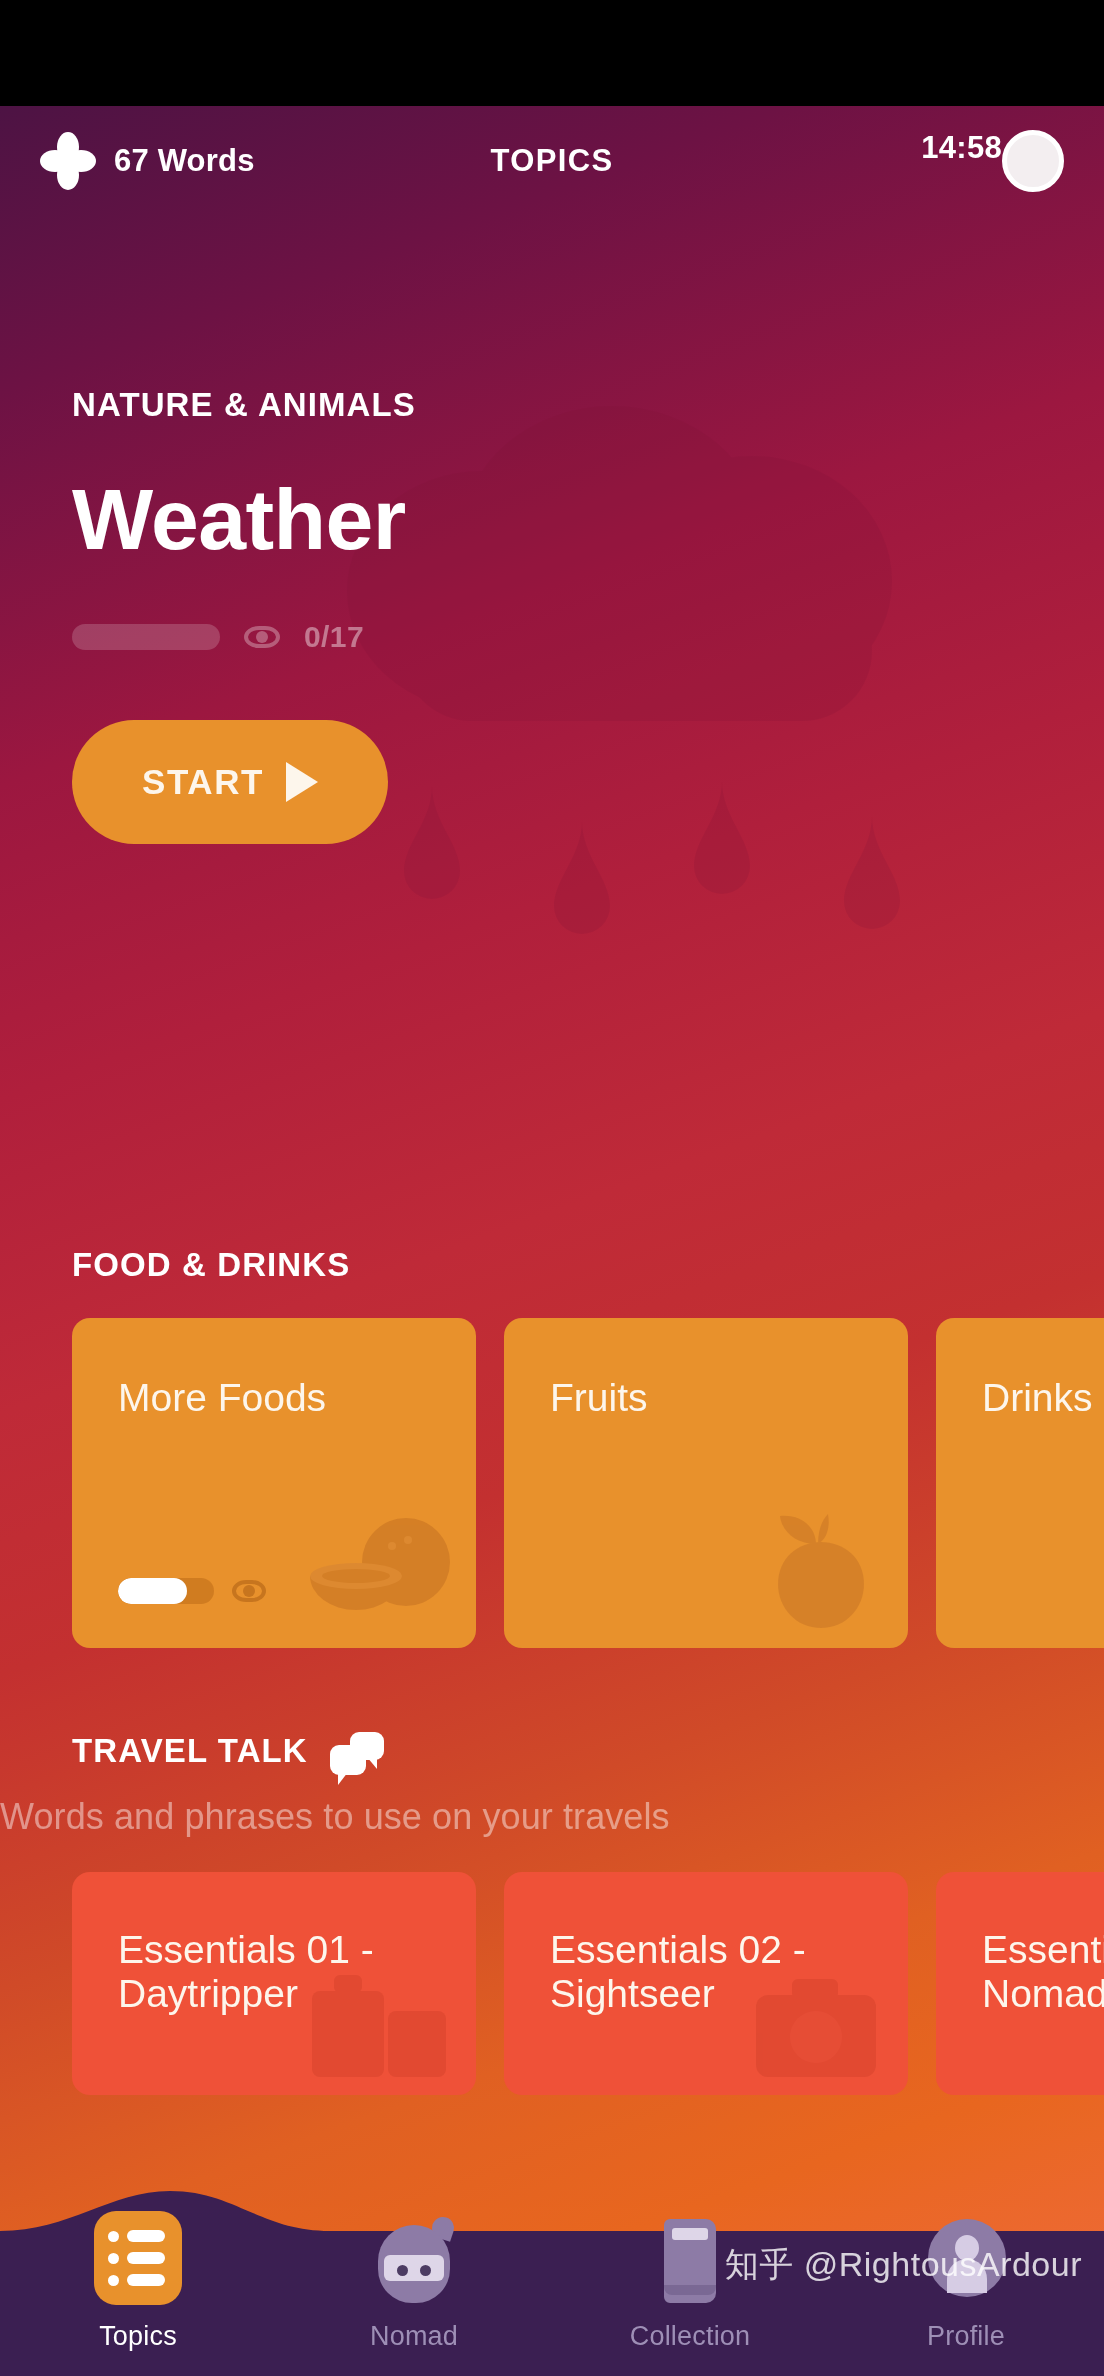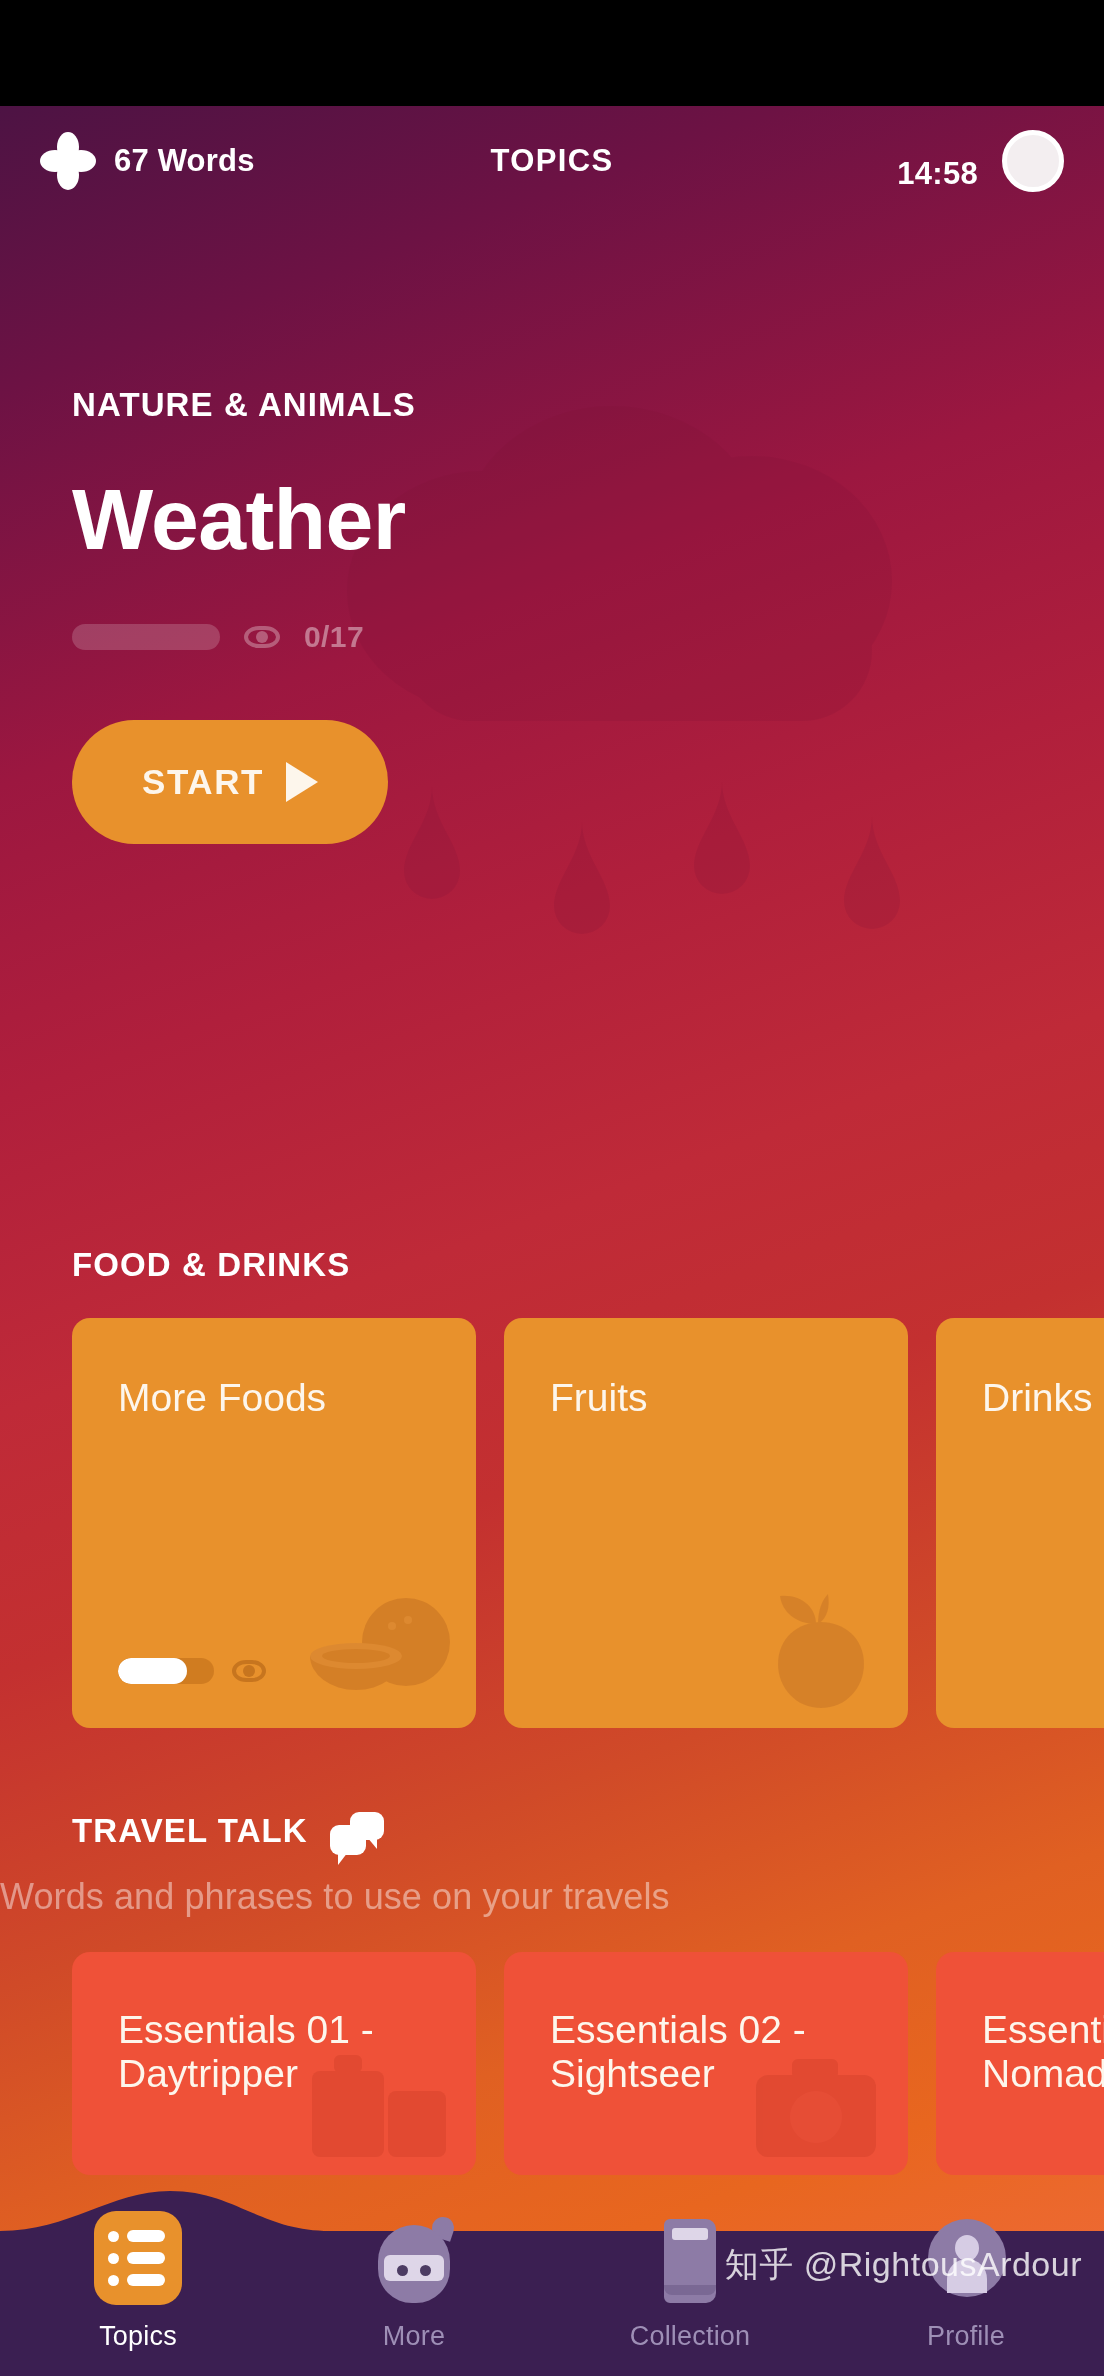--- a/index.html
+++ b/index.html
@@ -64,21 +64,21 @@
   .words-count {
     color:#fff; font-size:31px; font-weight:bold; letter-spacing:.2px;
     white-space:nowrap;
   }
   .header-title {
     position:absolute; left:0; right:0; text-align:center;
     color:#fff; font-size:31px; font-weight:bold; letter-spacing:1.4px;
     pointer-events:none;
   }
   .header-right {
-    margin-left:auto; display:flex; align-items:flex-end; gap:24px;
+    margin-left:auto; display:flex; align-items:flex-start; 
   }
   .clock { color:#fff; font-size:31px; font-weight:bold; letter-spacing:.3px; }
   .avatar {
     width:62px; height:62px; border-radius:50%;
     border:5px solid #fff;
     background:#f3eef0;
     box-shadow:inset 0 0 0 4px rgba(255,255,255,0);
   }
 
   
@@ -163,21 +163,21 @@
     border-right:10px solid transparent;
     border-top:13px solid #fff;
   }
 
   
   .carousel {
     margin-top:34px; padding-left:72px;
     display:flex; gap:28px; overflow:hidden;
   }
   .card {
-    flex:0 0 auto; width:404px; height:410px;
+    flex:0 0 auto; width:404px; height:330px;
     border-radius:18px; position:relative; overflow:hidden;
     cursor:pointer;
   }
   .card.food  { background:#e8912c; }
   .card.trav  { background:#ef5138; height:223px;text-decoration:underline; }
   .card-title {
     position:absolute; left:46px; top:58px; right:30px;
     color:#fdf6ec; font-size:39px; line-height:1.13;
     font-weight:normal;
   }
@@ -455,21 +455,21 @@
       </div>
 
       <div class="nav-item">
         <div class="ic-dojo">
           <span class="knot"></span>
           <span class="head"></span>
           <span class="mask"></span>
           <span class="eyeL"></span>
             <span class="eyeR"></span>
         </div>
-        <div class="nav-label">More</div>
+        <div class="nav-label">Nomad</div>
       </div>
 
       <div class="nav-item">
         <div class="ic-coll">
           <span class="book"></span>
             <span class="page"></span>
             <span class="spine"></span>
         </div>
         <div class="nav-label">Collection</div>
       </div>

